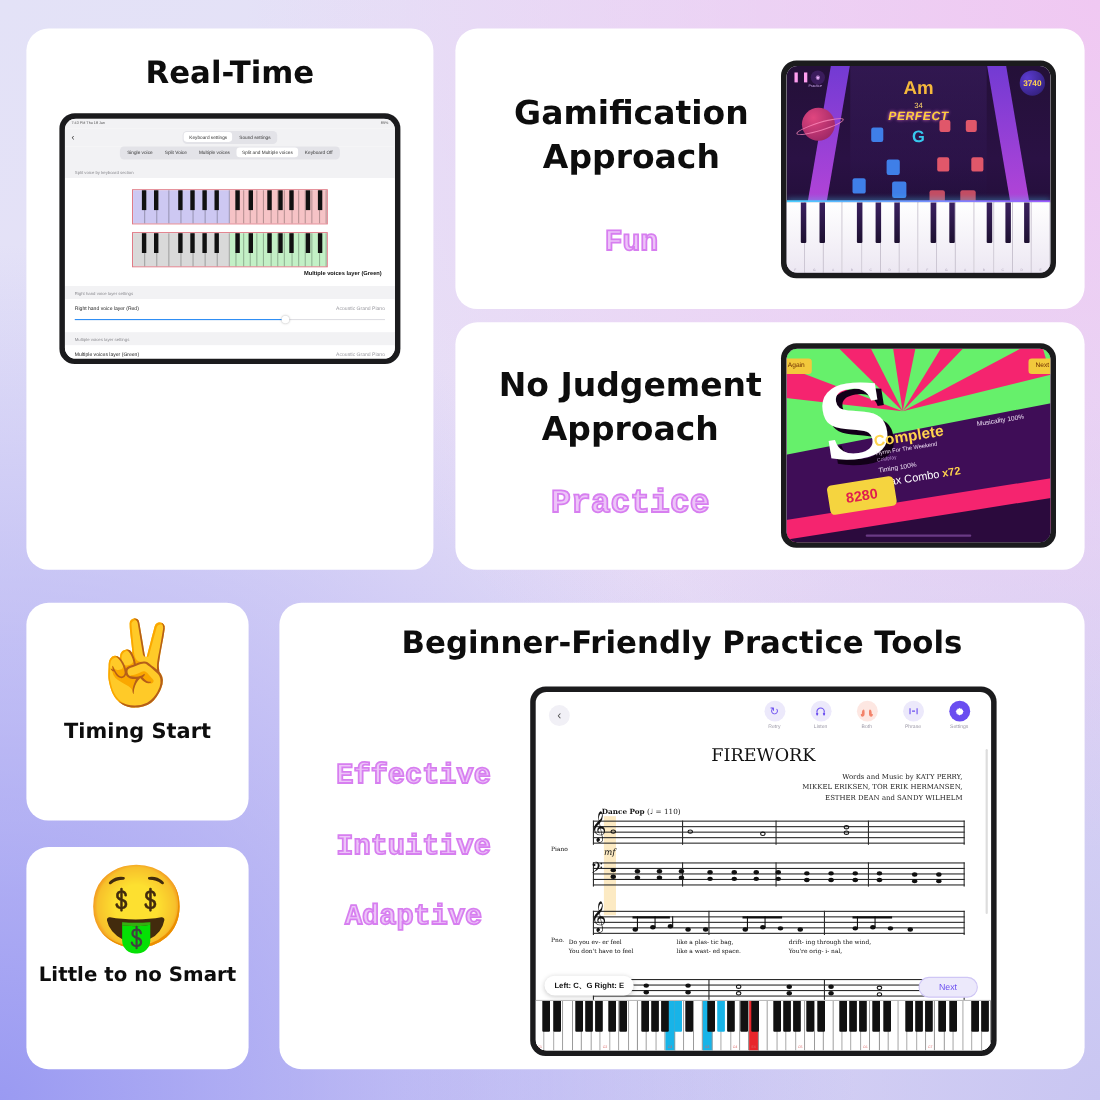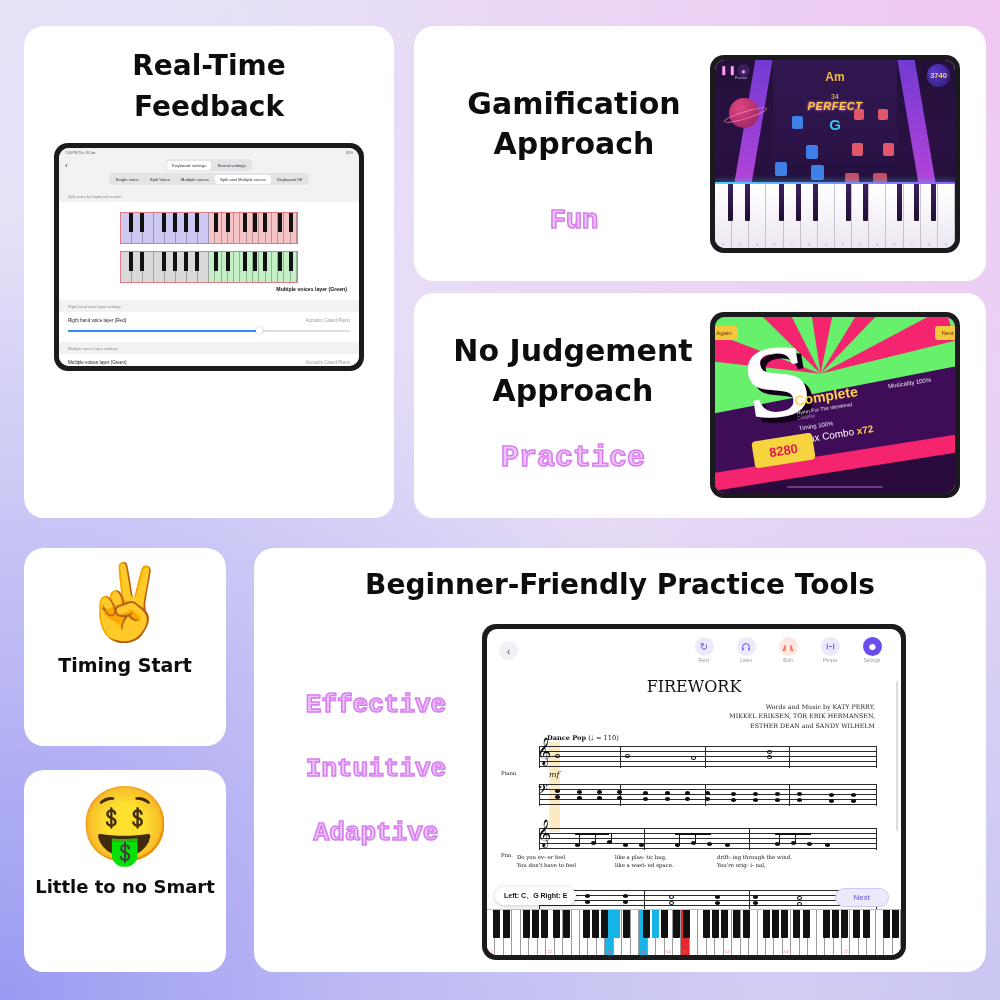--- a/index.html
+++ b/index.html
@@ -88,21 +88,21 @@
   .planet:after { content:""; position:absolute; left:-22%; top:45%; width:144%; height:6px;
     border-radius:50%; border:1.2px solid rgba(255,140,190,.75); transform:rotate(-17deg); }
   .hud-pause { position:absolute; left:5px; top:5px; color:#ff9ef0; font-size:9px; letter-spacing:1px; }
   .hud-badge { position:absolute; left:22px; top:4px; width:13px; height:13px; border-radius:50%;
     background:#3b1c5c; color:#f0b4ff; font-size:5px; display:flex; align-items:center; justify-content:center; }
   .hud-practice { position:absolute; left:20px; top:16px; font-size:3.4px; color:#cfa9ef; }
   .hud-score { position:absolute; right:5px; top:4px; width:23px; height:23px; border-radius:50%;
     background:radial-gradient(circle at 30% 30%,#5b3bd0,#2a1a6a); color:#ffd34d; font-size:7.5px;
     font-weight:700; display:flex; align-items:center; justify-content:center; }
   .hud-chord { position:absolute; left:0; right:0; top:10px; text-align:center; color:#f5b93c;
-    font-size:12px; font-weight:700; }
+    font-size:17px; font-weight:700; }
   .hud-combo { position:absolute; left:0; right:0; top:33px; text-align:center; color:#ffd76a; font-size:7px; }
   .hud-perfect { position:absolute; left:0; right:0; top:40px; text-align:center; color:#ffcf3d;
     font-size:11px; font-weight:700; font-style:italic; letter-spacing:.5px;
     text-shadow:0 0 3px #ff7be0; }
   .hud-note { position:absolute; left:0; right:0; top:56px; text-align:center; color:#37c8ef;
     font-size:15px; font-weight:700; }
   .hitline { position:absolute; left:0; right:0; bottom:34%; height:2px;
     background:linear-gradient(90deg,#4ad0ff,#9b5bff); box-shadow:0 0 6px #4ad0ff; }
   .pkeys { position:absolute; left:0; right:0; bottom:0; height:34%; display:flex; background:#f6f4f8; }
   .pkeys .w { flex:1; border-right:0.6px solid #c9c3d0; position:relative;
@@ -205,21 +205,20 @@
   .sc-scroll { position:absolute; right:3px; top:52px; width:1.6px; height:150px; background:#ddd; border-radius:2px; }
 </style>
 </head>
 <body>
 
 <div class="page">
 
   <div class="card" id="card-smart">
     <div class="t2 h-black">
       <div>Real-Time</div>
-      <div>Feedback</div>
     </div>
 
     <div class="tablet" id="tab-settings">
       <div class="screen">
 
         <div class="st-statusbar">
           <span>7:43 PM  Thu 18 Jan</span>
           <span>85%</span>
         </div>
 

